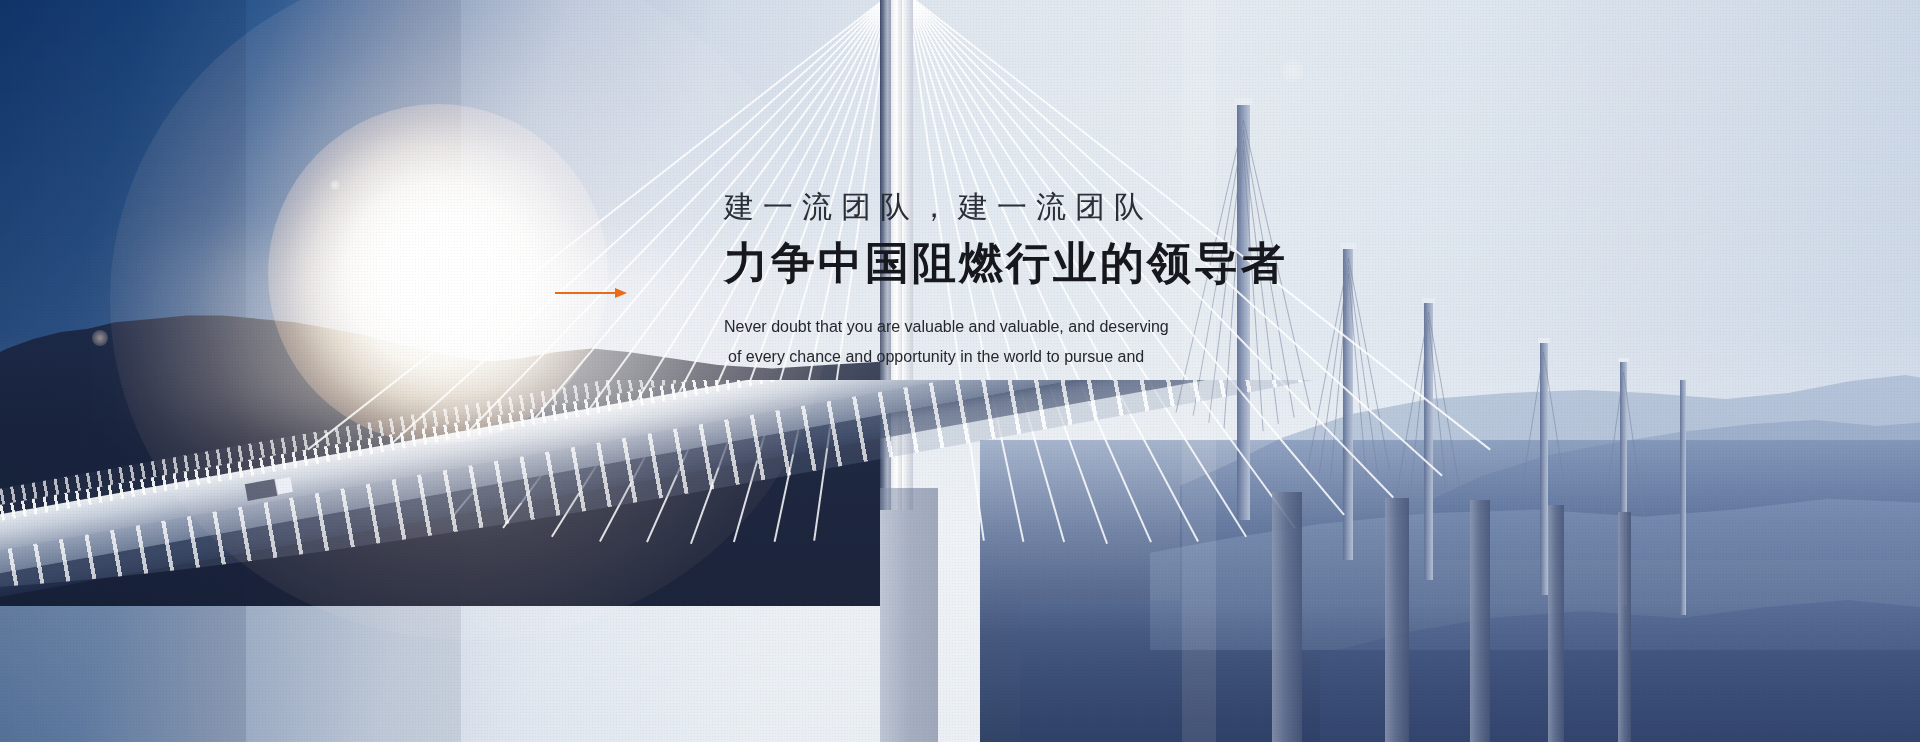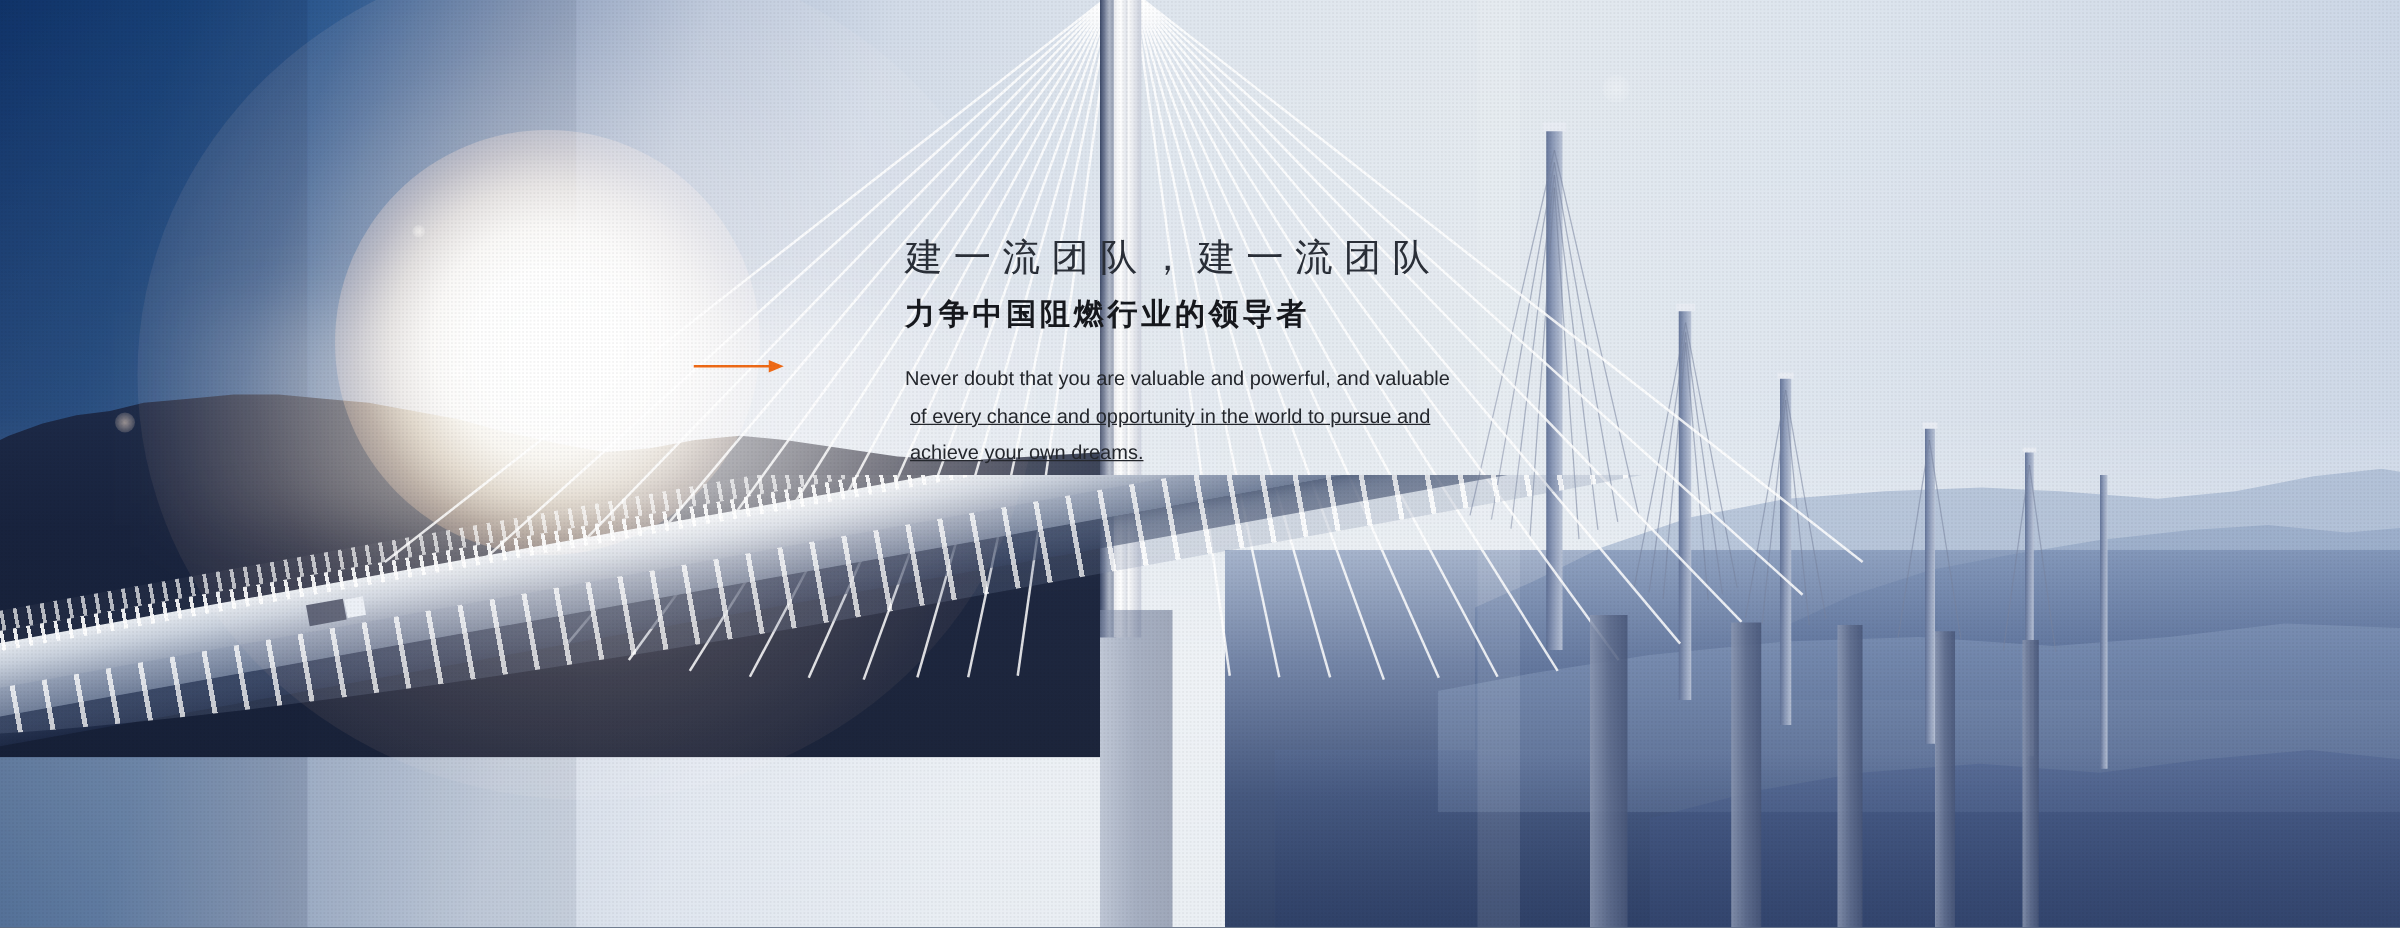--- a/index.html
+++ b/index.html
@@ -366,38 +366,38 @@
     font-size: 30px;
     line-height: 1.25;
     letter-spacing: 9px;
     color: #2a2f38;
     font-weight: normal;
     margin: 0;
     font-family: "Liberation Serif", "DejaVu Serif", serif;
     white-space: nowrap;
   }
   .headline-main {
-    font-size: 24px;
+    font-size: 44px;
     line-height: 1.15;
     letter-spacing: 3px;
     color: #16181d;
     font-weight: bold;
     margin: 12px 0 0 0;
     font-family: "Liberation Sans", "DejaVu Sans", sans-serif;
     white-space: nowrap;
   }
   .para {
     margin: 24px 0 0 0;
     font-size: 16px;
     line-height: 1.85;
     color: #24272d;
     max-width: 455px;
     font-family: "Liberation Sans", "DejaVu Sans", sans-serif;
   }
-  .para .ln2 { display: block; text-indent: 4px; text-decoration: underline; }
+  .para .ln2 { display: block; text-indent: 4px; }
 </style>
 </head>
 <body>
 
 <div class="banner">
 
   <div class="sky"></div>
 
   <div class="band band-left"></div>
   <div class="band band-mid"></div>
@@ -526,21 +526,20 @@
     <div class="logo-arrow">
       <div class="ln"></div>
       <div class="hd"></div>
     </div>
   </div>
 
   <div class="copy-block">
     <p class="headline-sub">建一流团队，建一流团队</p>
     <p class="headline-main">力争中国阻燃行业的领导者</p>
     <p class="para">
-      <span>Never doubt that you are valuable and powerful, and valuable</span>
+      <span>Never doubt that you are valuable and valuable, and deserving</span>
       <span class="ln2"> of every chance and opportunity in the world to pursue and</span>
-      <span class="ln2">achieve your own dreams.</span>
     </p>
   </div>
 
   <div class="halftone"></div>
 
 </div>
 
 </body></html>

